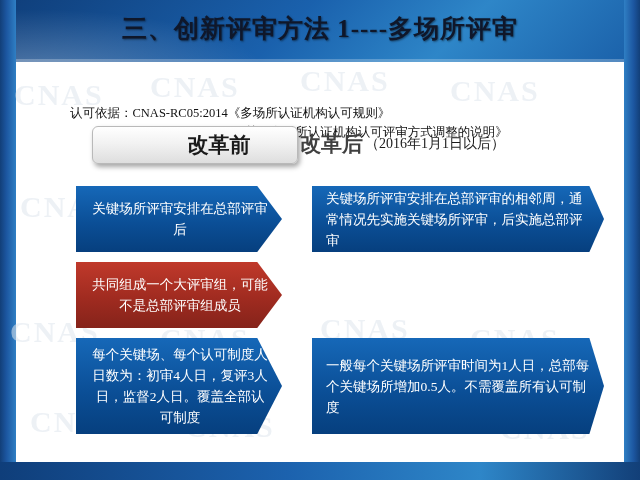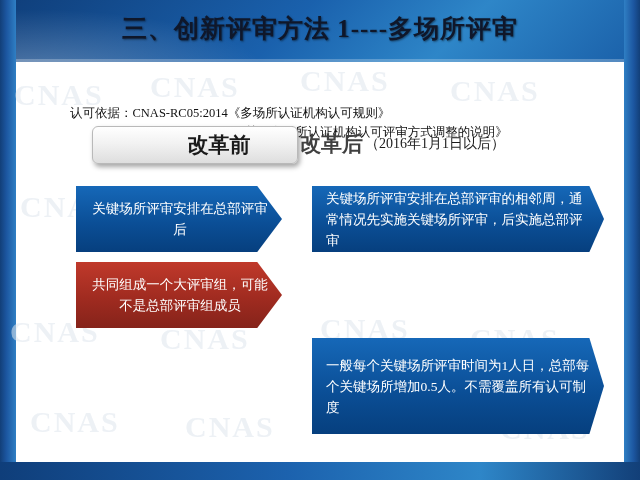--- a/index.html
+++ b/index.html
@@ -221,15 +221,16 @@
   <div class="head-after">
     <span class="big">改革后</span>
     <span class="note">（2016年1月1日以后）</span>
   </div>
 
   <div class="blk left blue r1y">关键场所评审安排在总部评审后</div>
   <div class="blk right blue r1y">关键场所评审安排在总部评审的相邻周，通常情况先实施关键场所评审，后实施总部评审</div>
 
   <div class="blk left red r2y">共同组成一个大评审组，可能不是总部评审组成员</div>
 
+  <div class="blk left blue r3y">每个关键场、每个认可制度人日数为：初审4人日，复评3人日，监督2人日。覆盖全部认可制度</div>
   <div class="blk right blue r3y">一般每个关键场所评审时间为1人日，总部每个关键场所增加0.5人。不需覆盖所有认可制度</div>
 
 </div>
 
 </body></html>

